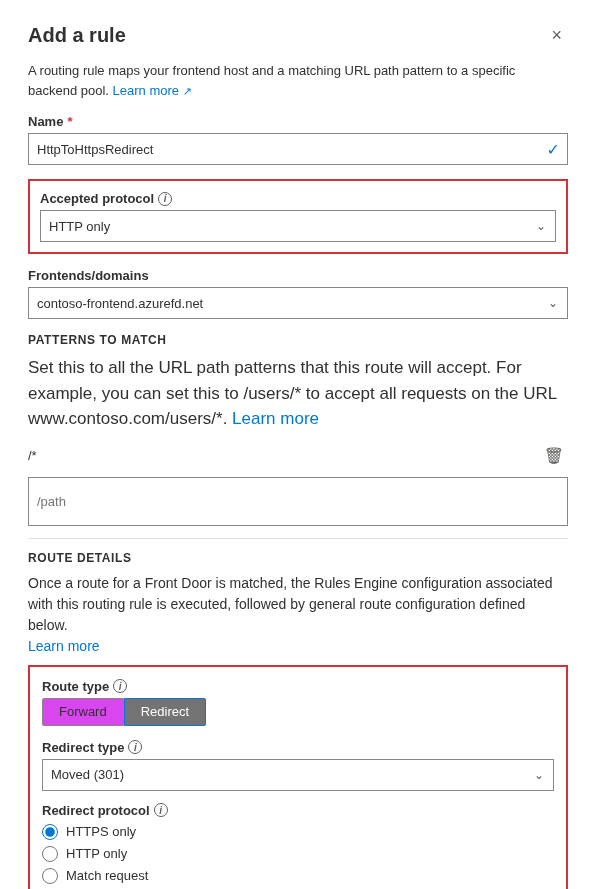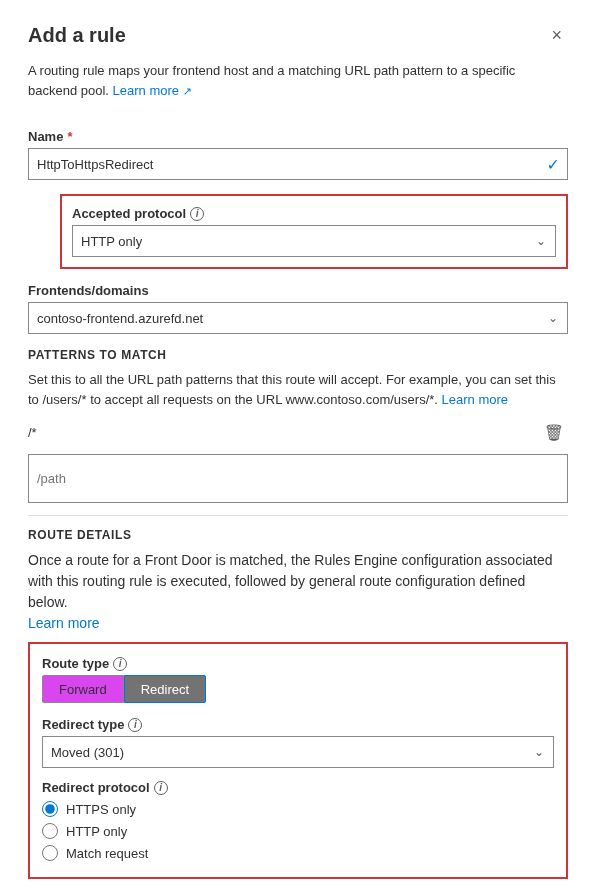--- a/index.html
+++ b/index.html
@@ -34,21 +34,21 @@
       border: none;
       font-size: 18px;
       color: #605e5c;
       cursor: pointer;
       padding: 2px 6px;
       line-height: 1;
     }
     .description {
       font-size: 13px;
       color: #323130;
-      margin-bottom: 29px;
+      margin-bottom: 14px;
       line-height: 1.5;
     }
     .description a {
       color: #0078d4;
       text-decoration: none;
     }
     .field-label {
       font-size: 13px;
       font-weight: 600;
       color: #323130;
@@ -110,33 +110,32 @@
       top: 50%;
       transform: translateY(-50%);
       pointer-events: none;
       color: #605e5c;
       font-size: 12px;
     }
     .highlighted-field {
       border: 2px solid #d13438;
       padding: 10px;
       margin-bottom: 14px;
-      margin-left: 32px;
     }
     .section-heading {
       font-size: 12px;
       font-weight: 700;
       letter-spacing: 0.05em;
       color: #323130;
       margin-bottom: 8px;
       margin-top: 4px;
       text-transform: uppercase;
     }
     .patterns-description {
-      font-size: 13px;
+      font-size: 17px;
       color: #323130;
       margin-bottom: 10px;
       line-height: 1.5;
     }
     .patterns-description a {
       color: #0078d4;
       text-decoration: none;
     }
     .pattern-row {
       display: flex;

